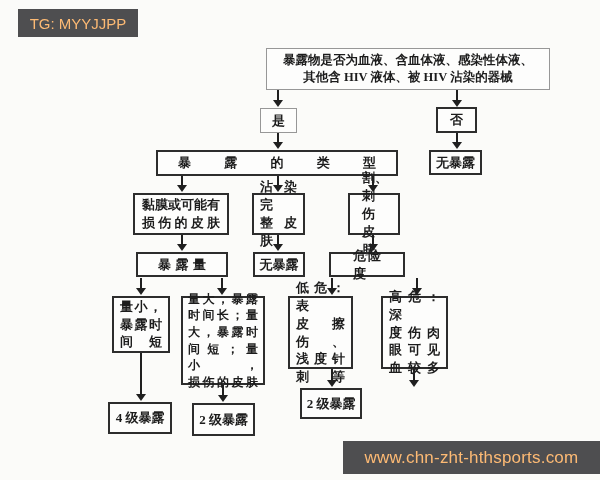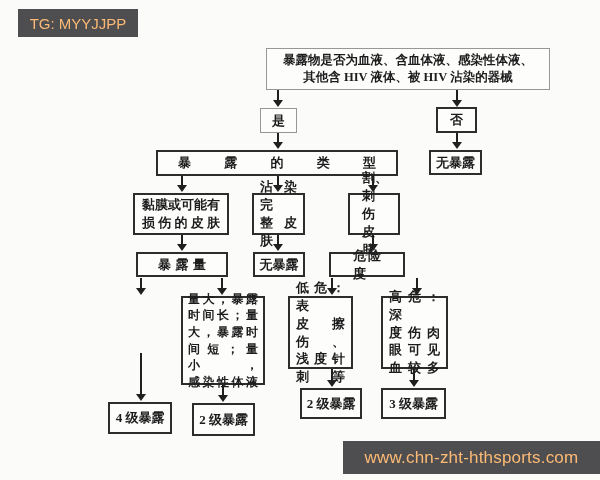--- a/index.html
+++ b/index.html
@@ -85,27 +85,32 @@
   </div>
 
   <div class="node" style="left:253px;top:252px;width:52px;height:25px;">
     <span class="t">无暴露</span>
   </div>
 
   <div class="node jst" style="left:329px;top:252px;width:76px;height:25px;padding:0 22px;">
     <span class="t">危险度</span>
   </div>
 
+  <div class="node jst" style="left:112px;top:296px;width:58px;height:57px;padding:3px 6px;">
+    <span class="t">量小，
+暴露时
+间短</span>
+  </div>
 
   <div class="node jst" style="left:181px;top:296px;width:84px;height:89px;padding:3px 5px;font-size:12px;">
     <span class="t">量大，暴露
 时间长；量
 大，暴露时
 间短；量小，
-感染性体液</span>
+损伤的皮肤</span>
   </div>
 
   <div class="node jst" style="left:288px;top:296px;width:65px;height:73px;padding:3px 6px;">
     <span class="t">低危：表
 皮擦伤、
 浅度针
 刺等</span>
   </div>
 
   <div class="node jst" style="left:381px;top:296px;width:67px;height:73px;padding:3px 6px;">
@@ -120,23 +125,20 @@
   </div>
 
   <div class="node" style="left:192px;top:403px;width:63px;height:33px;">
     <span class="t">2 级暴露</span>
   </div>
 
   <div class="node" style="left:300px;top:388px;width:62px;height:31px;">
     <span class="t">2 级暴露</span>
   </div>
 
-  <div class="node" style="left:381px;top:388px;width:65px;height:31px;">
-    <span class="t">3 级暴露</span>
-  </div>
 
   <div class="arrow" style="left:273px;top:90px;height:17px;">
       <i class="shaft"></i>
       <i class="head"></i>
     </div>
   <div class="arrow" style="left:452px;top:90px;height:17px;">
       <i class="shaft"></i>
       <i class="head"></i>
     </div>
   <div class="arrow" style="left:273px;top:133px;height:16px;">

